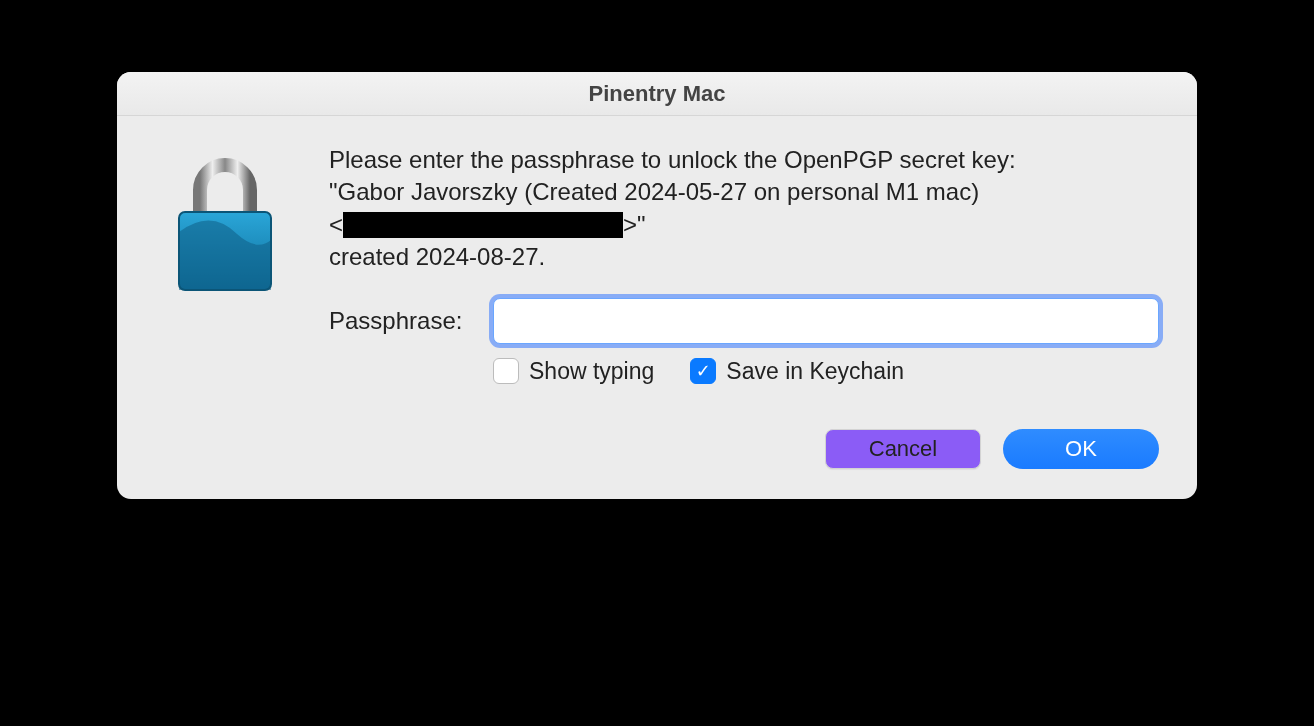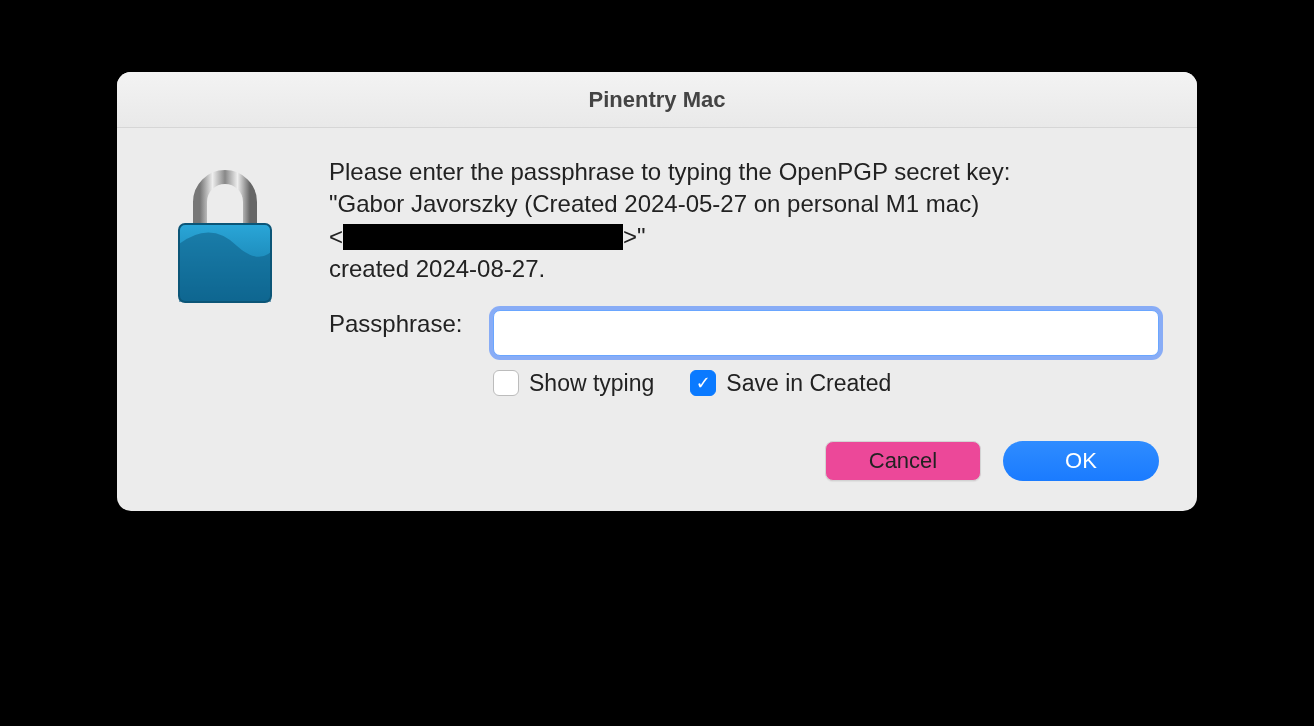--- a/index.html
+++ b/index.html
@@ -17,21 +17,21 @@
     .dialog {
       width: 1080px;
       background: #ececec;
       border-radius: 14px;
       box-shadow: 0 20px 60px rgba(0,0,0,0.5);
       overflow: hidden;
       display: flex;
       flex-direction: column;
     }
     .titlebar {
-      height: 56px;
+      height: 44px;
       display: flex;
       align-items: center;
       justify-content: center;
       border-bottom: 1px solid #d6d6d6;
       font-weight: 700;
       font-size: 22px;
       color: #444;
       background: linear-gradient(#f3f3f3,#e9e9e9);
     }
     .content {
@@ -55,21 +55,21 @@
       margin-bottom: 24px;
     }
     .prompt .redact {
       display: inline-block;
       background: #000;
       vertical-align: text-bottom;
       height: 26px;
     }
     .field-row {
       display: flex;
-      align-items: flex-start;
+      align-items: center;
       gap: 14px;
       margin-bottom: 14px;
     }
     .field-label {
       font-size: 24px;
       color: #222;
       white-space: nowrap;
       width: 150px;
     }
     .passphrase-input {
@@ -122,21 +122,21 @@
     }
     .btn {
       height: 40px;
       min-width: 156px;
       border-radius: 8px;
       font-size: 22px;
       border: none;
       cursor: default;
     }
     .btn-default {
-      background: #ec4899;
+      background: #8b5cf6;
       color: #222;
       border: 1px solid #d3d3d3;
       box-shadow: 0 1px 1px rgba(0,0,0,0.06);
     }
     .btn-primary {
       background: linear-gradient(#2f8cff,#1a7bff);
       color: #fff;
       font-weight: 500;
       border-radius: 20px;
     }
@@ -167,41 +167,41 @@
         </defs>
         <path d="M35 70 V42 a25 25 0 0 1 50 0 V70" fill="none" stroke="url(#sh)" stroke-width="14" stroke-linecap="round"></path>
         <rect x="14" y="64" width="92" height="78" rx="6" fill="url(#bd)"></rect>
         <path d="M14 84 Q 46 60 72 86 Q 92 104 106 92 V142 H14 Z" fill="#0e5f86" opacity="0.55"></path>
         <rect x="14" y="64" width="92" height="78" rx="6" fill="none" stroke="#0b5577" stroke-width="2"></rect>
       </svg>
     </div>
 
     <div class="main-col">
       <div class="prompt">
-        <div>Please enter the passphrase to typing the OpenPGP secret key:</div>
+        <div>Please enter the passphrase to unlock the OpenPGP secret key:</div>
         <div>"Gabor Javorszky (Created 2024-05-27 on personal M1 mac)</div>
         <div>
           <span>&lt;</span><span class="redact" style="width:280px"></span><span>&gt;"</span>
         </div>
         <div>created 2024-08-27.</div>
       </div>
 
       <div class="field-row">
         <div class="field-label">Passphrase:</div>
         <input type="password" class="passphrase-input" value="" style="">
       </div>
 
       <div class="check-row">
         <label class="chk">
           <span class="box"></span>
           <span>Show typing</span>
         </label>
         <label class="chk">
           <span class="box checked">✓</span>
-          <span>Save in Created</span>
+          <span>Save in Keychain</span>
         </label>
       </div>
     </div>
   </div>
 
   <div class="button-row">
     <button class="btn btn-default">Cancel</button>
     <button class="btn btn-primary">OK</button>
   </div>
 </div>

